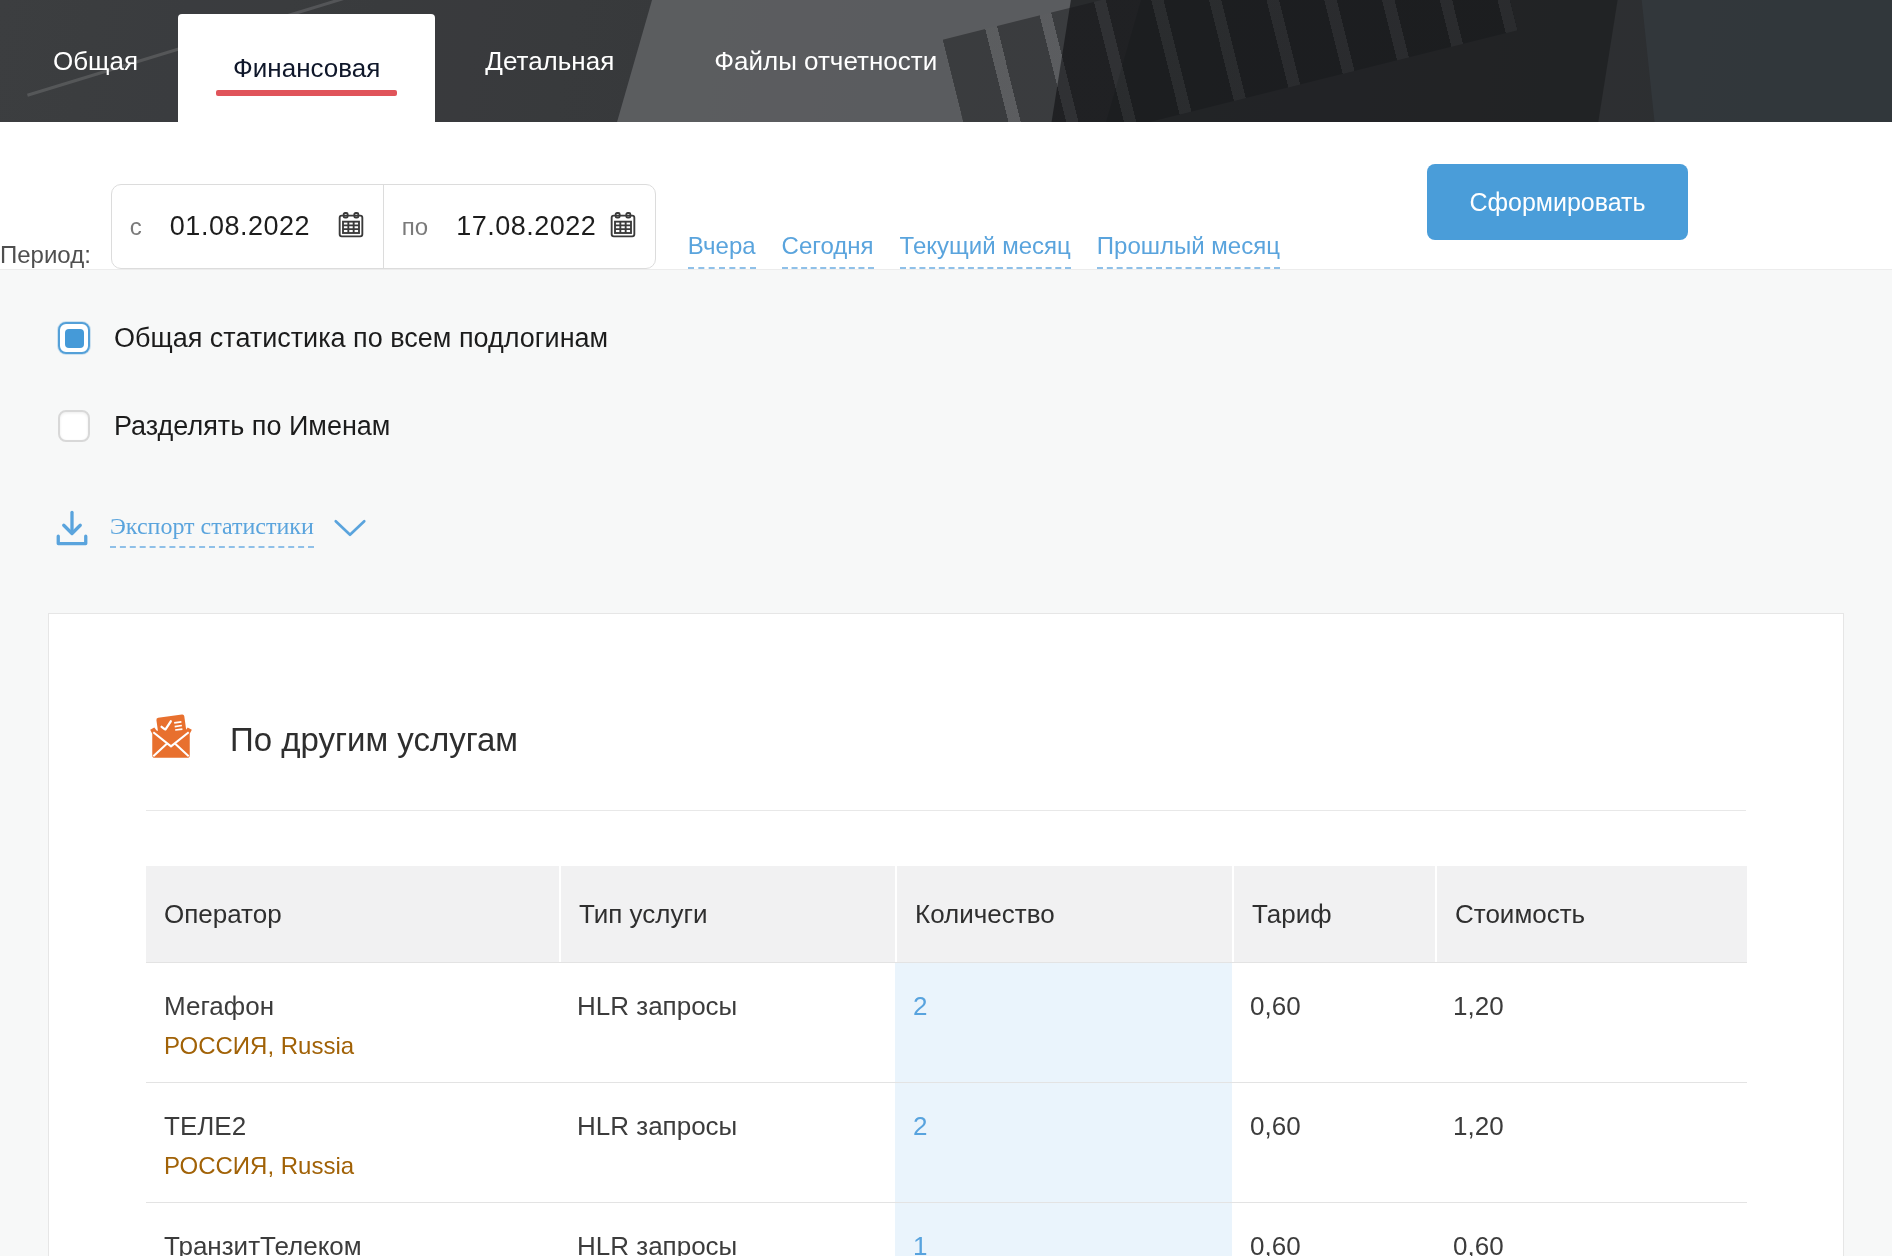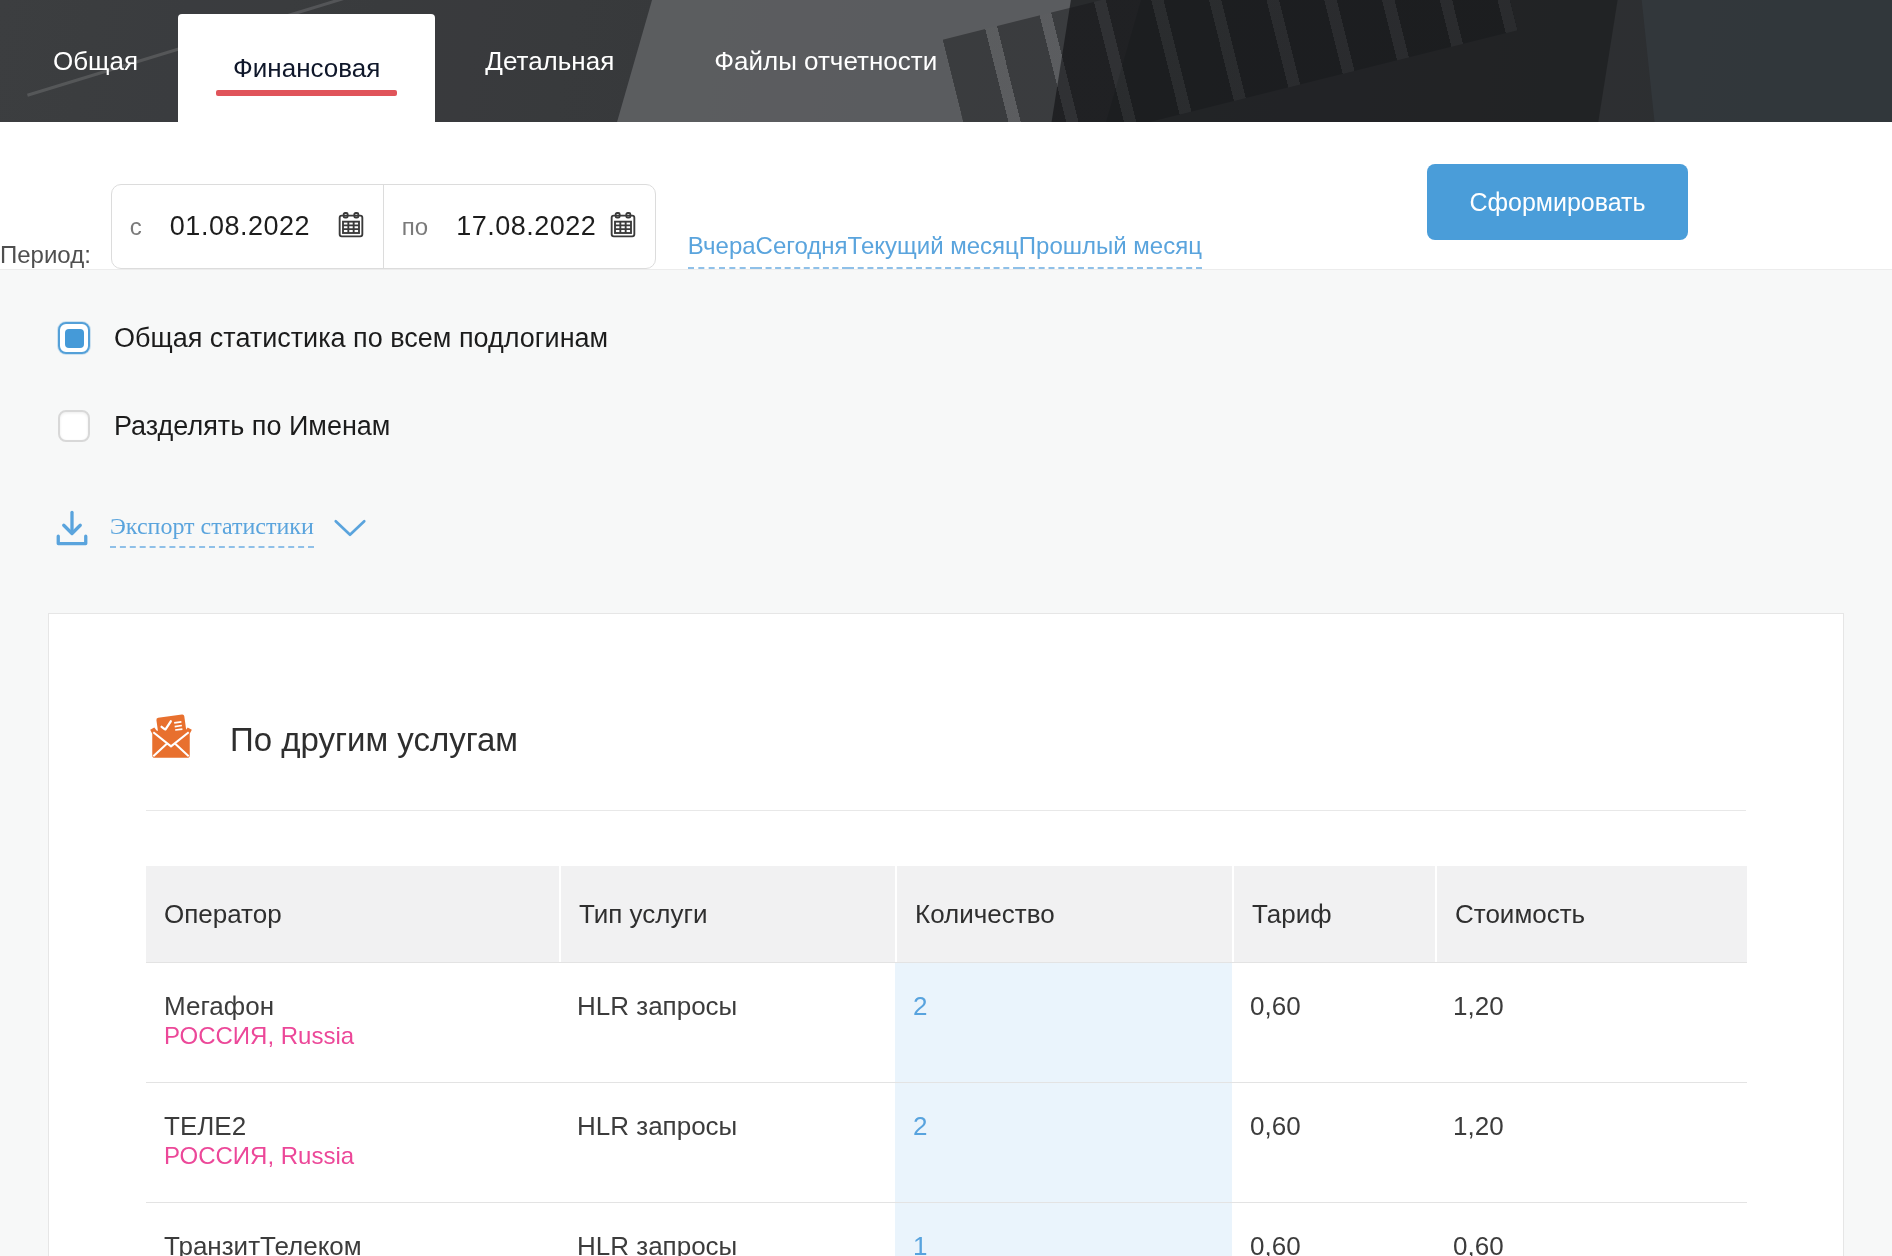--- a/index.html
+++ b/index.html
@@ -50,21 +50,21 @@
   .date-range {
     display:flex; margin-left:20px; width:545px; height:85px;
     border:1px solid #dcdcdc; border-radius:10px; background:#fff;
   }
   .date-half { flex:1; display:flex; align-items:center; padding:0 16px 0 18px; }
   .date-half.first { border-right:1px solid #dcdcdc; }
   .date-prefix { font-size:24px; color:#7a7a7a; }
   .date-value { font-size:27px; font-weight:500; color:#1d1d1d; margin-left:28px; letter-spacing:.5px; cursor:pointer; }
   .cal-icon { margin-left:auto; cursor:pointer; flex:0 0 auto; }
 
-  .quick-links { display:flex; margin-left:32px; }
+  .quick-links { display:flex; gap:26px; margin-left:32px; }
   .quick-link {
     font-size:24px; color:#5aa4dd; text-decoration:none; white-space:nowrap;
     border-bottom:2px dashed #8fc0e8; padding-bottom:7px; cursor:pointer;
   }
   .generate-btn {
     position:absolute; right:204px; top:42px; width:261px; height:76px;
     background:#4a9dd9; border:none; border-radius:8px; color:#fff;
     font-size:25px; font-family:"Liberation Sans", sans-serif; cursor:pointer;
   }
 
@@ -102,21 +102,21 @@
   .thead { background:#f1f1f2; height:96px; }
   .thead .tcell {
     display:flex; align-items:center; padding-left:18px;
     font-size:26px; font-weight:500; color:#2f2f2f;
   }
   .thead .tcell + .tcell { border-left:2px solid #fff; }
   .tbody-row { border-top:1px solid #e3e3e3; height:120px; }
   .tbody-row .tcell { padding:28px 0 0 18px; font-size:26px; color:#3c3c3c; }
   .cell-qty { background:#eaf4fc; }
   .qty-link { color:#58a3de; cursor:pointer; }
-  .op-sub { font-size:24px; color:#ec4899; }
+  .op-sub { font-size:24px; color:#a16207; margin-top:10px; }
 </style>
 </head>
 <body>
 
 <div class="header">
   <div class="photo-shape ps-lid"></div>
   <div class="photo-shape ps-dark"></div>
   <div class="photo-shape ps-right"></div>
   <div class="photo-shape ps-keys"></div>
   <div class="photo-shape ps-edge"></div>

